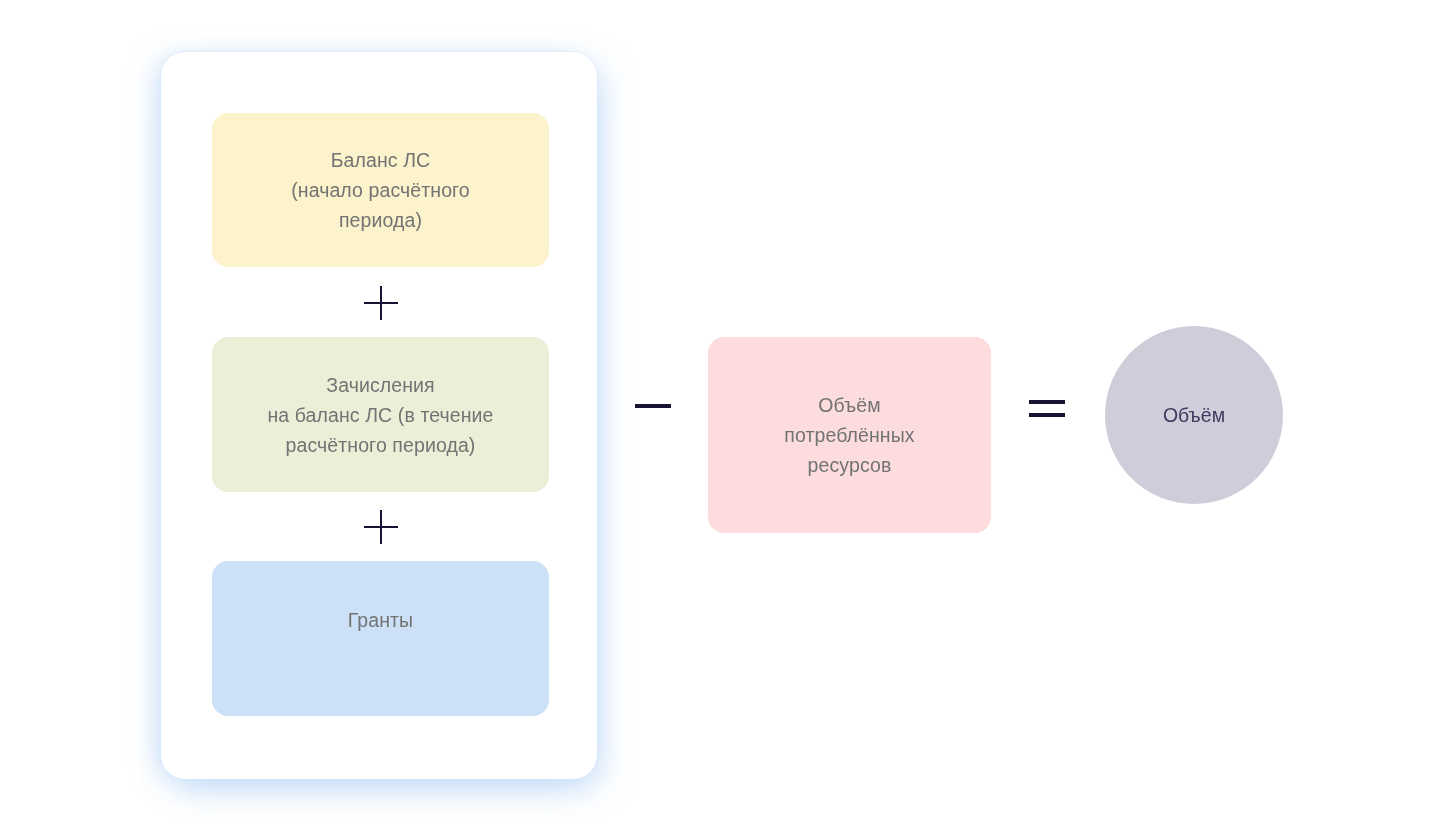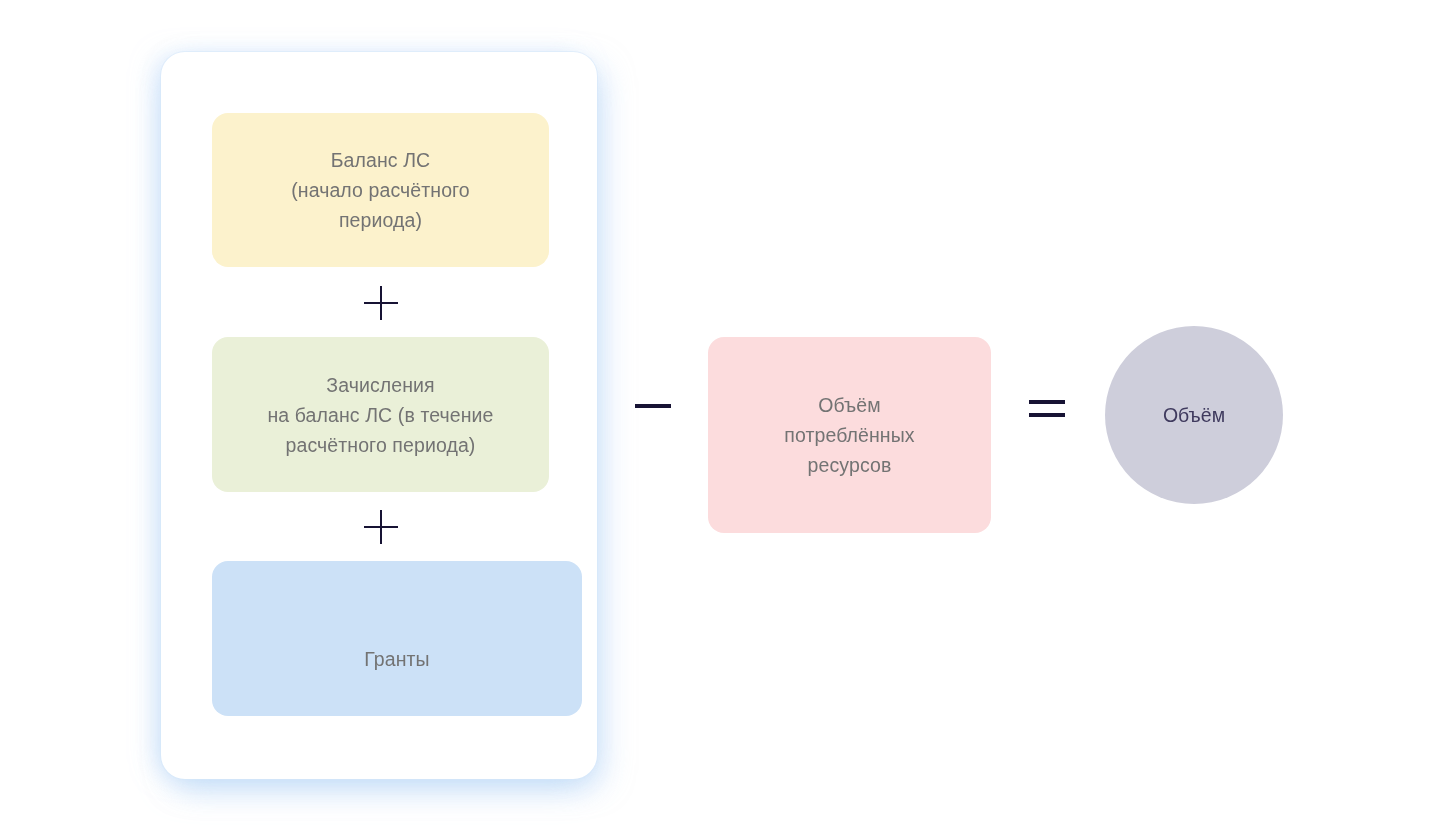--- a/index.html
+++ b/index.html
@@ -66,25 +66,25 @@
     left: 212px;
     top: 337px;
     width: 337px;
     height: 155px;
     background: #eaf0d8;
   }
 
   .card-grants {
     left: 212px;
     top: 561px;
-    width: 370px;
+    width: 337px;
     height: 155px;
     background: #cce1f7;
     align-items: flex-start;
-    padding-top: 83px;
+    padding-top: 44px;
   }
 
   .card-consumed {
     left: 708px;
     top: 337px;
     width: 283px;
     height: 196px;
     background: #fcdcdd;
   }
 

